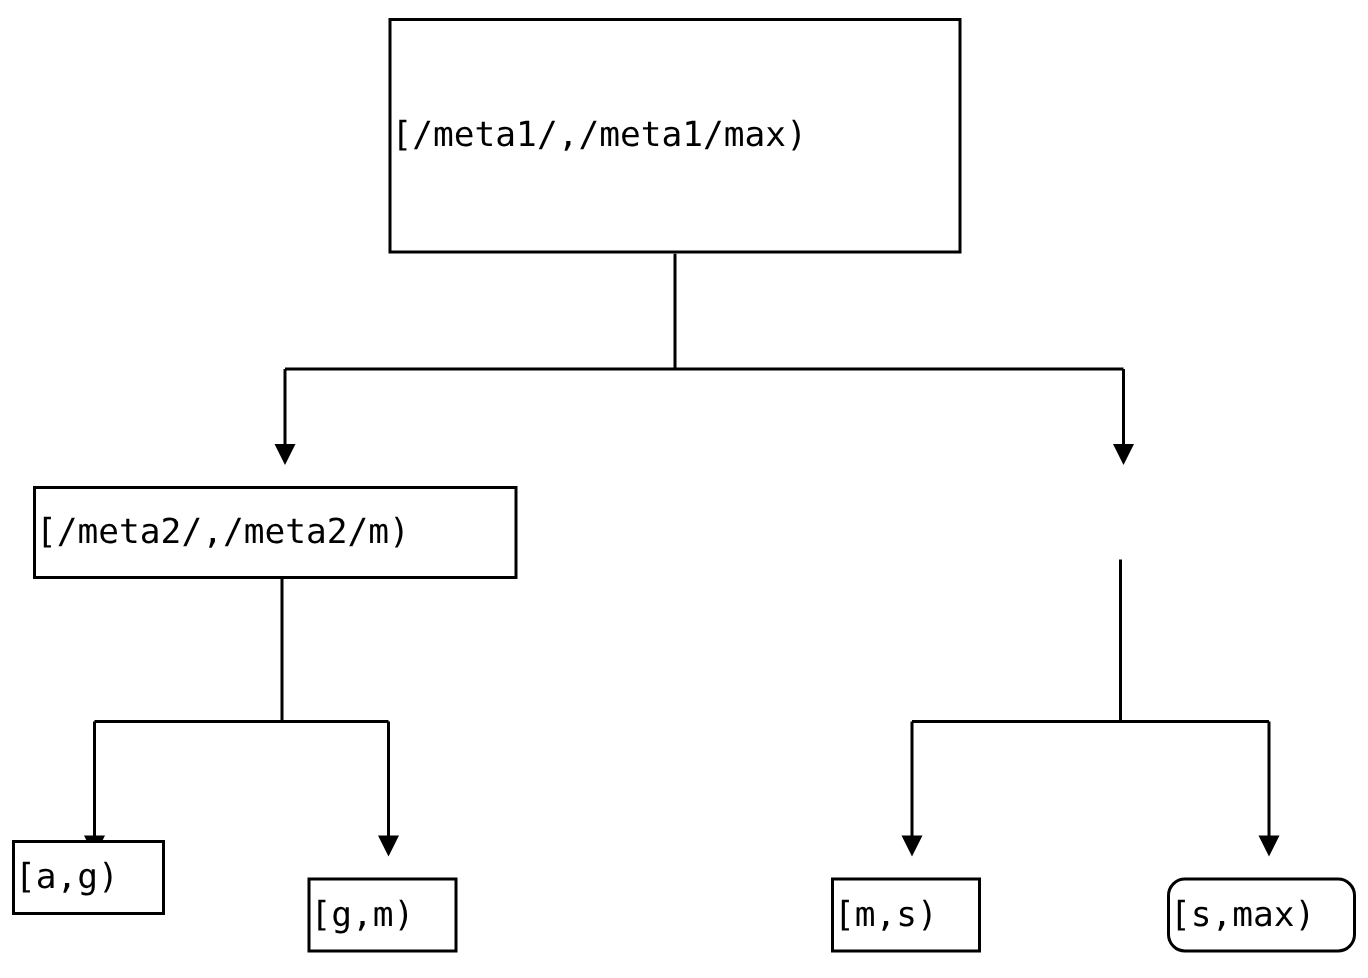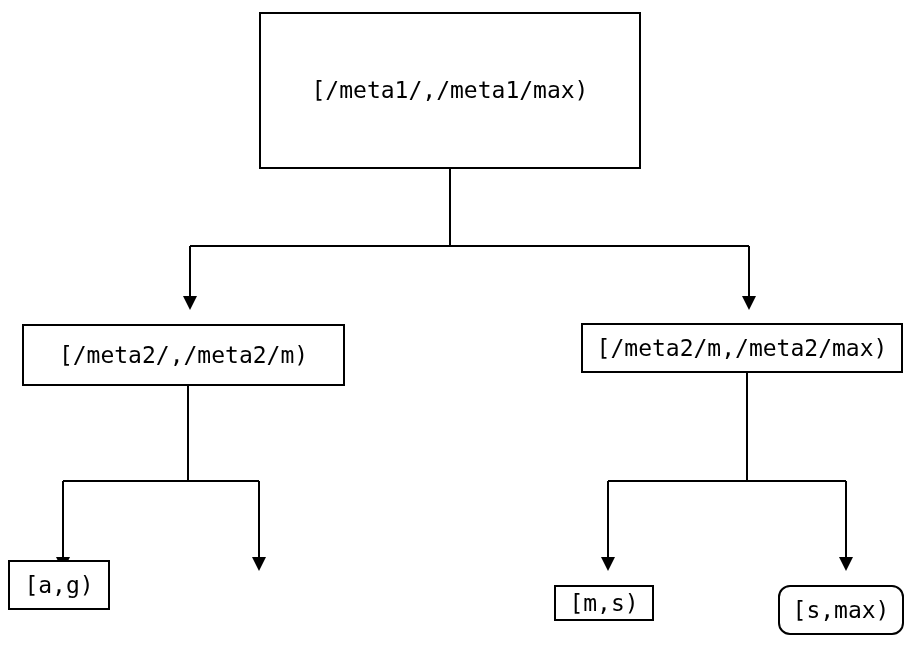--- a/index.html
+++ b/index.html
@@ -27,32 +27,32 @@
   .connectors polygon {
     fill: #000000;
     stroke: none;
   }
   .node {
     position: absolute;
     border: 2px solid #000000;
     background: #ffffff;
     display: flex;
     align-items: center;
-    justify-content: center;
+    justify-content: flex-start;
     font-size: 23px;
     line-height: 1;
     color: #000000;
     white-space: nowrap;
   }
   .node-root      { left: 259px; top: 12px;  width: 382px; height: 157px; }
   .node-left      { left: 22px;  top: 324px; width: 323px; height: 62px; }
   .node-right     { left: 581px; top: 323px; width: 322px; height: 50px; }
   .node-leaf-ag   { left: 8px;   top: 560px; width: 102px; height: 50px; }
   .node-leaf-gm   { left: 205px; top: 585px; width: 100px; height: 50px; }
-  .node-leaf-ms   { left: 554px; top: 585px; width: 100px; height: 36px; }
+  .node-leaf-ms   { left: 554px; top: 585px; width: 100px; height: 50px; }
   .node-leaf-smax { left: 778px; top: 585px; width: 126px; height: 50px; border-radius: 12px; }
 </style>
 </head>
 <body>
 
 <div class="canvas">
 
   <svg class="connectors" width="912" height="652" viewBox="0 0 912 652" aria-hidden="true">
 
     <g>
@@ -75,28 +75,28 @@
   </svg>
 
   <div class="node node-root">
     <span>[/meta1/,/meta1/max)</span>
   </div>
 
   <div class="node node-left">
     <span>[/meta2/,/meta2/m)</span>
   </div>
 
-  <div class="node node-right">
-    <span>[/meta2/m,/meta2/max)</span>
-  </div>
 
   <div class="node node-leaf-ag">
     <span>[a,g)</span>
   </div>
 
+  <div class="node node-leaf-gm">
+    <span>[g,m)</span>
+  </div>
 
   <div class="node node-leaf-ms">
     <span>[m,s)</span>
   </div>
 
   <div class="node node-leaf-smax">
     <span>[s,max)</span>
   </div>
 
 </div>

